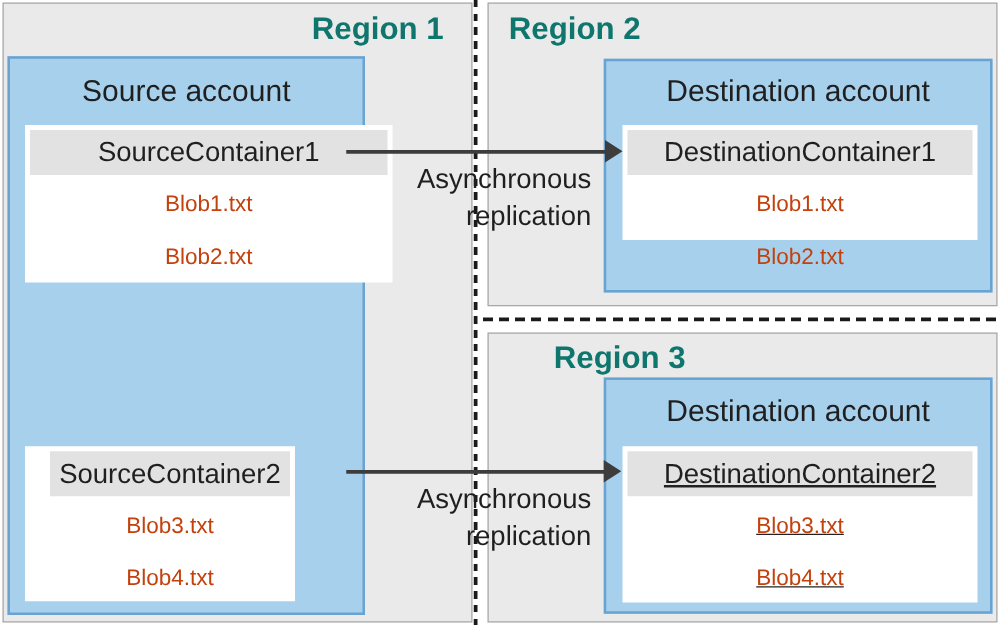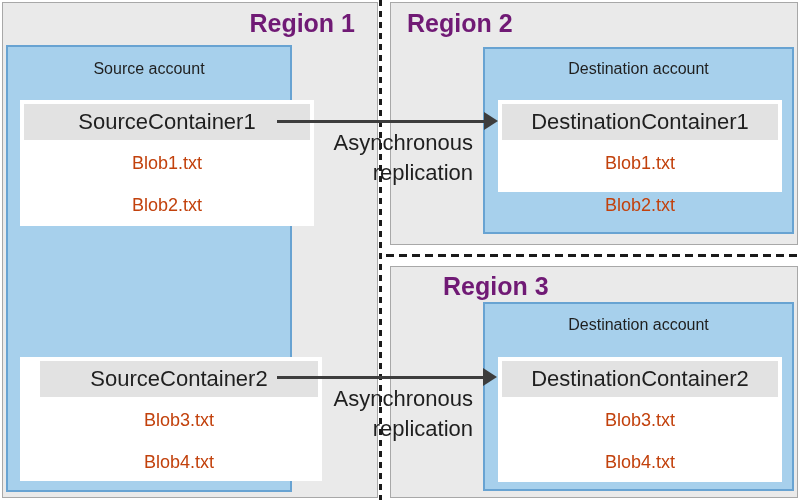--- a/index.html
+++ b/index.html
@@ -4,27 +4,27 @@
 <style>
   html,body{margin:0;padding:0;background:#ffffff;}
   .canvas{
     position:relative;width:800px;height:500px;background:#ffffff;overflow:hidden;
     font-family:"Liberation Sans","DejaVu Sans",sans-serif;color:#222222;
   }
   .region-panel{
     position:absolute;background:#EAEAEA;border:1px solid #A8A8A8;box-sizing:border-box;
   }
   .region-title{
-    position:absolute;font-size:25px;font-weight:700;color:#701a75;white-space:nowrap;text-align:center;
+    position:absolute;font-size:25px;font-weight:700;color:#0f766e;white-space:nowrap;text-align:center;
   }
   .account-box{
     position:absolute;background:#A7D0EC;border:2px solid #68A3D2;box-sizing:border-box;
   }
   .account-title{
-    position:absolute;left:0;right:0;text-align:center;font-size:16px;color:#1f1f1f;white-space:nowrap;
+    position:absolute;left:0;right:0;text-align:center;font-size:24px;color:#1f1f1f;white-space:nowrap;
   }
   .container-box{
     position:absolute;background:#ffffff;box-sizing:border-box;padding:4px;
   }
   .container-header{
     background:#E2E2E2;height:36px;line-height:36px;text-align:center;
     font-size:22px;color:#1f1f1f;white-space:nowrap;overflow:hidden;
   }
   .blob-list{margin-top:2px;}
   .blob-item{
@@ -74,21 +74,21 @@
   </div>
 
   <div class="container-box" style="left:20px;top:100px;width:294px;height:126px;">
     <div class="container-header">SourceContainer1</div>
     <div class="blob-list">
       <div class="blob-item">Blob1.txt</div>
       <div class="blob-item">Blob2.txt</div>
     </div>
   </div>
 
-  <div class="container-box" style="left:20px;top:357px;width:302px;height:124px;padding-left:20px;">
+  <div class="container-box" style="left:20px;top:357px;width:216px;height:124px;padding-left:20px;">
     <div class="container-header">SourceContainer2</div>
     <div class="blob-list">
       <div class="blob-item">Blob3.txt</div>
       <div class="blob-item">Blob4.txt</div>
     </div>
   </div>
 
   <div class="account-box" style="left:483px;top:47px;width:311px;height:187px;">
     <div class="account-title" style="top:11px;">Destination account</div>
   </div>
@@ -98,21 +98,21 @@
     <div class="blob-list">
       <div class="blob-item">Blob1.txt</div>
       <div class="blob-item">Blob2.txt</div>
     </div>
   </div>
 
   <div class="account-box" style="left:483px;top:302px;width:311px;height:189px;">
     <div class="account-title" style="top:12px;">Destination account</div>
   </div>
 
-  <div class="container-box" style="left:498px;top:357px;width:284px;height:125px;">
+  <div class="container-box" style="left:498px;top:357px;width:284px;height:125px;text-decoration:underline;">
     <div class="container-header">DestinationContainer2</div>
     <div class="blob-list">
       <div class="blob-item">Blob3.txt</div>
       <div class="blob-item">Blob4.txt</div>
     </div>
   </div>
 
   <div>
     <div class="arrow-line" style="left:277px;top:120px;width:208px;"></div>
     <div class="arrow-head" style="left:484px;top:112px;"></div>

